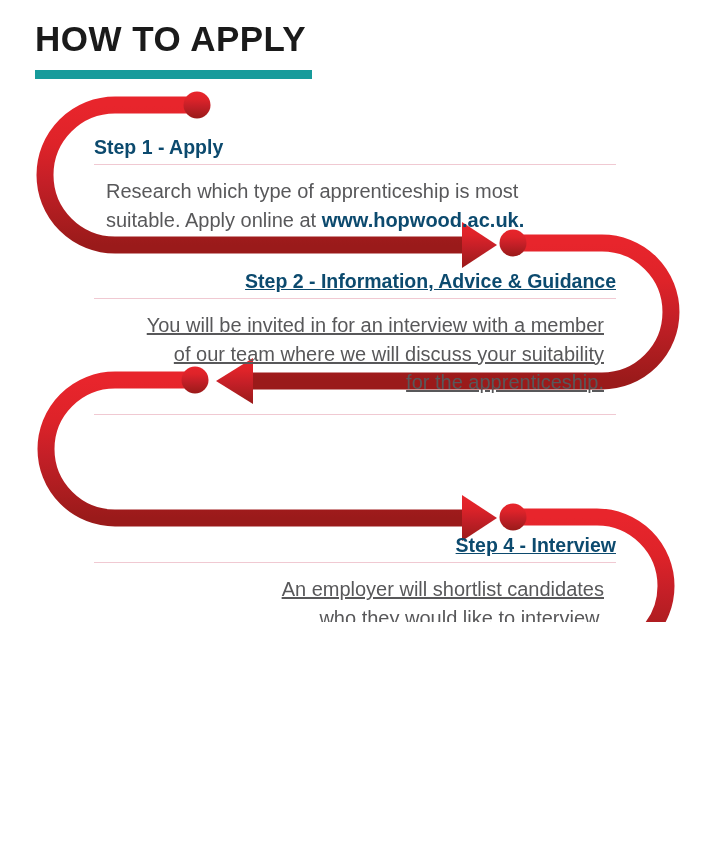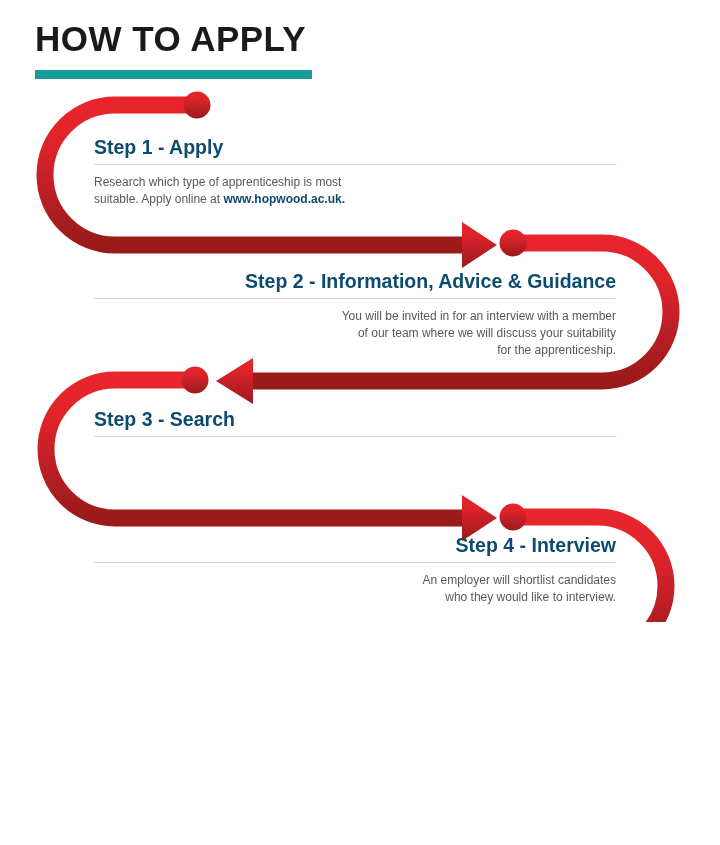--- a/index.html
+++ b/index.html
@@ -73,33 +73,34 @@
   }
   .step-rule {
     height: 1px;
     background: #f0c9d2;
     margin-top: 6px;
     margin-bottom: 9px;
     width: 100%;
   }
   .step-body {
     font-family: "Liberation Sans", sans-serif;
-    font-size: 12px;
+    font-size: 20px;
     color: #58585a;
     line-height: 1.42;
-    margin: 0;
+    margin: 12px;
     white-space: pre-line;
   }
   .step-body b {
     color: #0c4a6e;
     font-weight: bold;
   }
   .align-right .step-heading,
   .align-right .step-body {
     text-align: right;
+    text-decoration: underline;
   }
   .align-left .step-heading,
   .align-left .step-body {
     text-align: left;
   }
 
   
   #step-1 { top: 136px; }
   #step-2 { top: 270px; }
   #step-3 { top: 408px; }
@@ -167,21 +168,20 @@
 
   <div class="step-block align-right" id="step-2">
     <h2 class="step-heading">Step 2 - Information, Advice &amp; Guidance</h2>
     <div class="step-rule"></div>
     <p class="step-body">You will be invited in for an interview with a member
 of our team where we will discuss your suitability
 for the apprenticeship.</p>
   </div>
 
   <div class="step-block align-left" id="step-3">
-    <h2 class="step-heading">Step 3 - Search</h2>
     <div class="step-rule"></div>
   </div>
 
   <div class="step-block align-right" id="step-4">
     <h2 class="step-heading">Step 4 - Interview</h2>
     <div class="step-rule"></div>
     <p class="step-body">An employer will shortlist candidates
 who they would like to interview.</p>
   </div>
 

